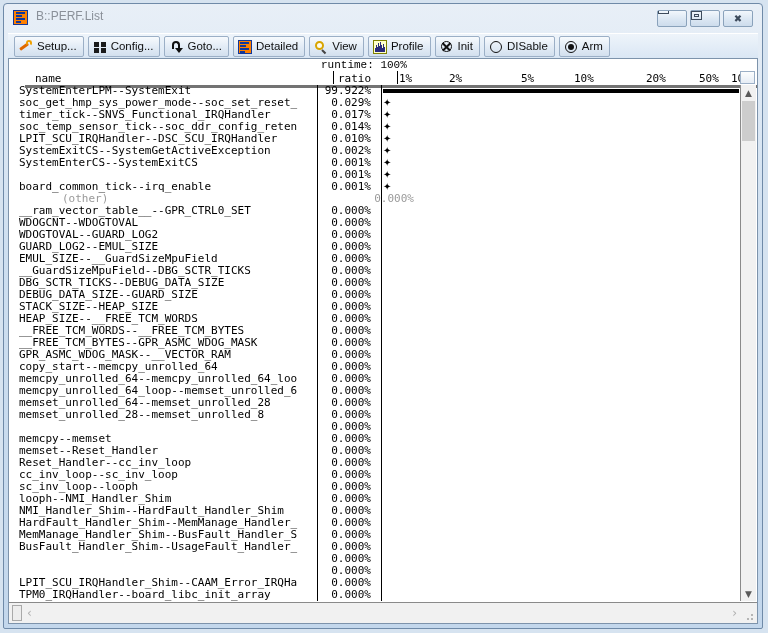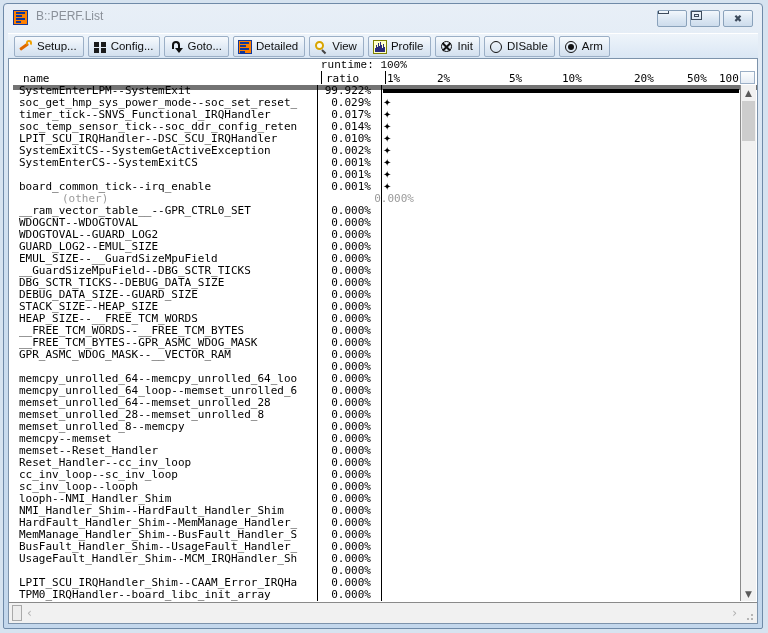--- a/index.html
+++ b/index.html
@@ -130,23 +130,23 @@
 
   #runtime-row{
     position:absolute;left:0;top:0;right:0;height:12px;
     background:#ffffff;
   }
   #runtime-label{
     position:absolute;left:312px;top:0px;color:#000;white-space:nowrap;font-family:Liberation Mono, monospace;
   }
 
   #header-row{
-    position:absolute;left:4px;top:12px;right:0;height:14px;
+    position:absolute;left:16px;top:12px;right:0;height:14px;
     background:#ffffff;
-    border-bottom:5px solid #737373;
+    border-bottom:3px solid #737373;
   }
   #header-row .hname{position:absolute;left:10px;top:1px;}
   #header-row .hratio{position:absolute;left:313px;top:1px;}
   #header-row .hsep1{position:absolute;left:308px;top:0px;width:1px;height:13px;background:#000;}
   #header-row .hsep2{position:absolute;left:372px;top:0px;width:1px;height:13px;background:#000;}
   #header-row .tick{position:absolute;top:1px;white-space:nowrap;}
 
   #scroll-corner-btn{
     position:absolute;right:2px;top:12px;width:15px;height:13px;
     background:linear-gradient(#fcfdfe,#e6edf5);
@@ -504,20 +504,21 @@
           <span class="bararea"></span>
         </div>
         <div class="row">
           <span class="c-name">GPR_ASMC_WDOG_MASK--__VECTOR_RAM</span>
           <span class="vline vl1"></span>
           <span class="c-ratio">0.000%</span>
           <span class="vline vl2"></span>
           <span class="bararea"></span>
         </div>
         <div class="row">
+          <span class="c-name">copy_start--memcpy_unrolled_64</span>
           <span class="vline vl1"></span>
           <span class="c-ratio">0.000%</span>
           <span class="vline vl2"></span>
           <span class="bararea"></span>
         </div>
         <div class="row">
           <span class="c-name">memcpy_unrolled_64--memcpy_unrolled_64_loo</span>
           <span class="vline vl1"></span>
           <span class="c-ratio">0.000%</span>
           <span class="vline vl2"></span>
@@ -538,21 +539,20 @@
           <span class="bararea"></span>
         </div>
         <div class="row">
           <span class="c-name">memset_unrolled_28--memset_unrolled_8</span>
           <span class="vline vl1"></span>
           <span class="c-ratio">0.000%</span>
           <span class="vline vl2"></span>
           <span class="bararea"></span>
         </div>
         <div class="row">
-          <span class="c-name">memset_unrolled_8--memcpy</span>
           <span class="vline vl1"></span>
           <span class="c-ratio">0.000%</span>
           <span class="vline vl2"></span>
           <span class="bararea"></span>
         </div>
         <div class="row">
           <span class="c-name">memcpy--memset</span>
           <span class="vline vl1"></span>
           <span class="c-ratio">0.000%</span>
           <span class="vline vl2"></span>
@@ -615,21 +615,20 @@
           <span class="bararea"></span>
         </div>
         <div class="row">
           <span class="c-name">BusFault_Handler_Shim--UsageFault_Handler_</span>
           <span class="vline vl1"></span>
           <span class="c-ratio">0.000%</span>
           <span class="vline vl2"></span>
           <span class="bararea"></span>
         </div>
         <div class="row">
-          <span class="c-name">UsageFault_Handler_Shim--MCM_IRQHandler_Sh</span>
           <span class="vline vl1"></span>
           <span class="c-ratio">0.000%</span>
           <span class="vline vl2"></span>
           <span class="bararea"></span>
         </div>
         <div class="row">
           <span class="vline vl1"></span>
           <span class="c-ratio">0.000%</span>
           <span class="vline vl2"></span>
           <span class="bararea"></span>

